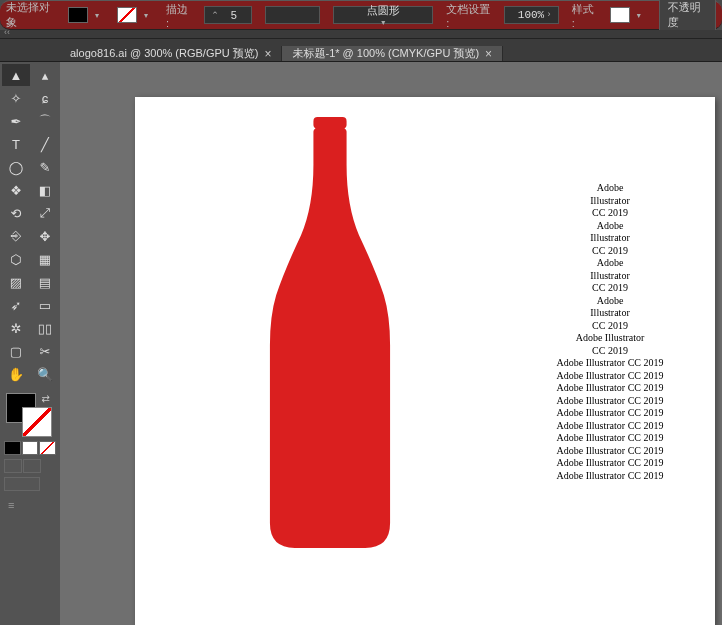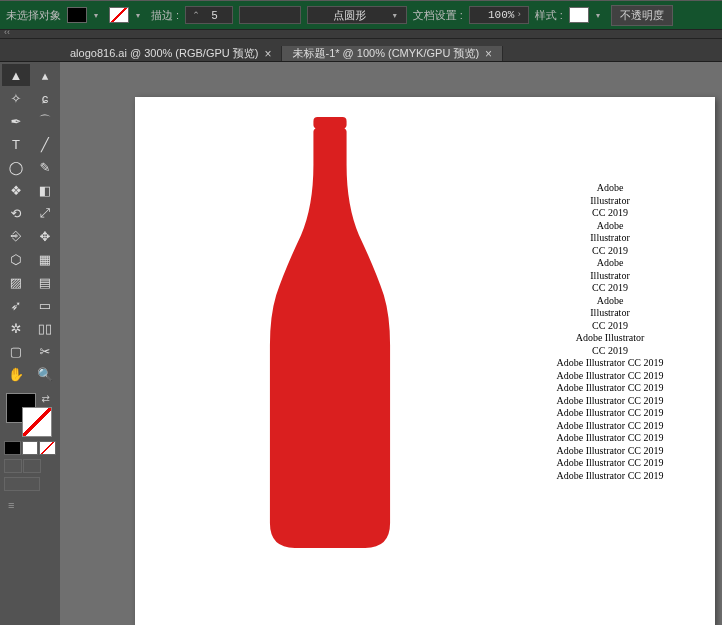--- a/index.html
+++ b/index.html
@@ -8,27 +8,28 @@
     background: #4a4a4a;
     font-family: "Microsoft YaHei", Arial, sans-serif;
     font-size: 11px;
     color: #ccc;
     overflow: hidden;
     width: 722px;
     height: 625px;
   }
   .topbar {
     height: 28px;
-    background: #14532d;
+    background: #7f1d1d;
     border-top: 1px solid #5a5a5a;
     border-bottom: 1px solid #222;
     display: flex;
     align-items: center;
     padding: 0 6px;
-    gap: 6px;
+    gap: 13px;
+    border-radius: 10px;
   }
   .topbar .label { color: #bbb; }
   .swatch {
     width: 18px; height: 14px;
     border: 1px solid #666;
     background: #000;
   }
   .swatch.none {
     background: linear-gradient(135deg,#fff 0%,#fff 45%,#e00 45%,#e00 55%,#fff 55%,#fff 100%);
   }
@@ -115,21 +116,21 @@
     <span class="swatch none"></span>
     <span class="dd">▾</span>
   </span>
   <span class="label">描边 :</span>
   <span class="numbox">
     <span class="chev">⌃</span>
     <input value="5" style="">
   </span>
   <span class="combo"></span>
   <span class="group">
-    <span class="numbox" style="width:90px;justify-content:center;">
+    <span class="numbox" style="width:90px;justify-content:center;flex-direction:column;">
       <span style="flex:1;text-align:center;">点圆形</span>
       <span class="dd">▾</span>
     </span>
   </span>
   <span class="label">文档设置 :</span>
   <span class="numbox" style="width:50px;font-family:Liberation Mono, monospace;">
     <span style="flex:1;text-align:right;">100%</span>
     <span class="chev">›</span>
   </span>
   <span class="label">样式 :</span>

